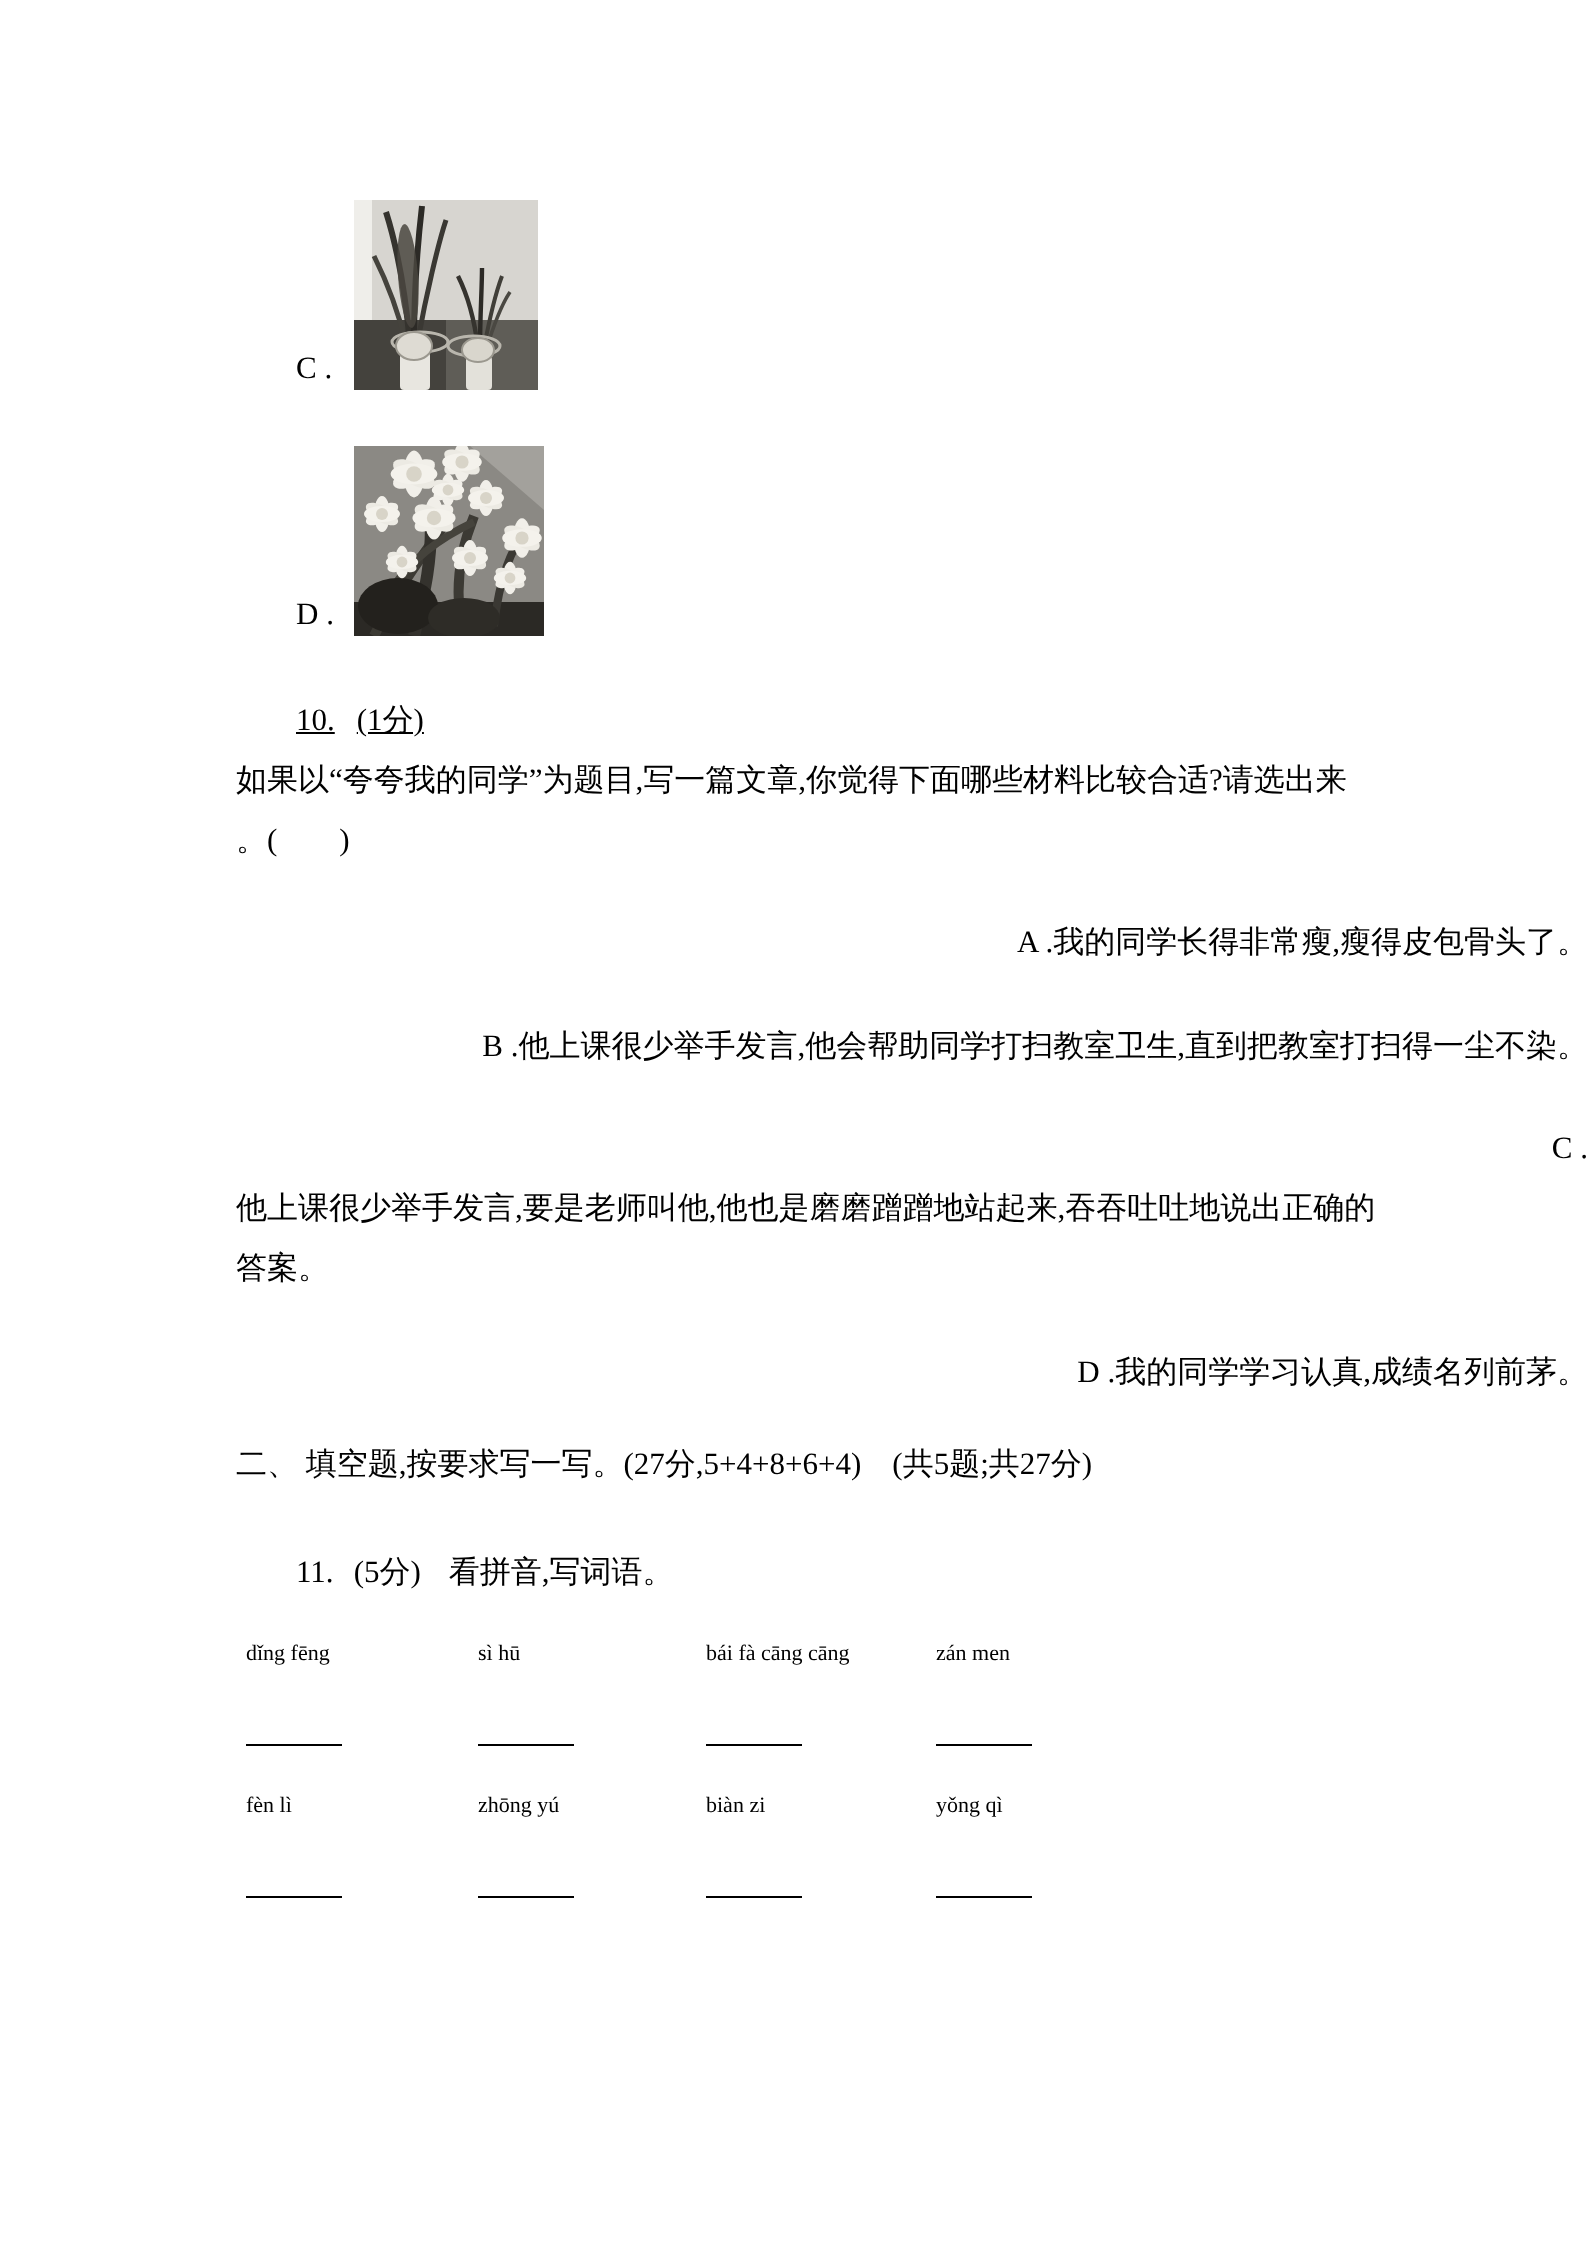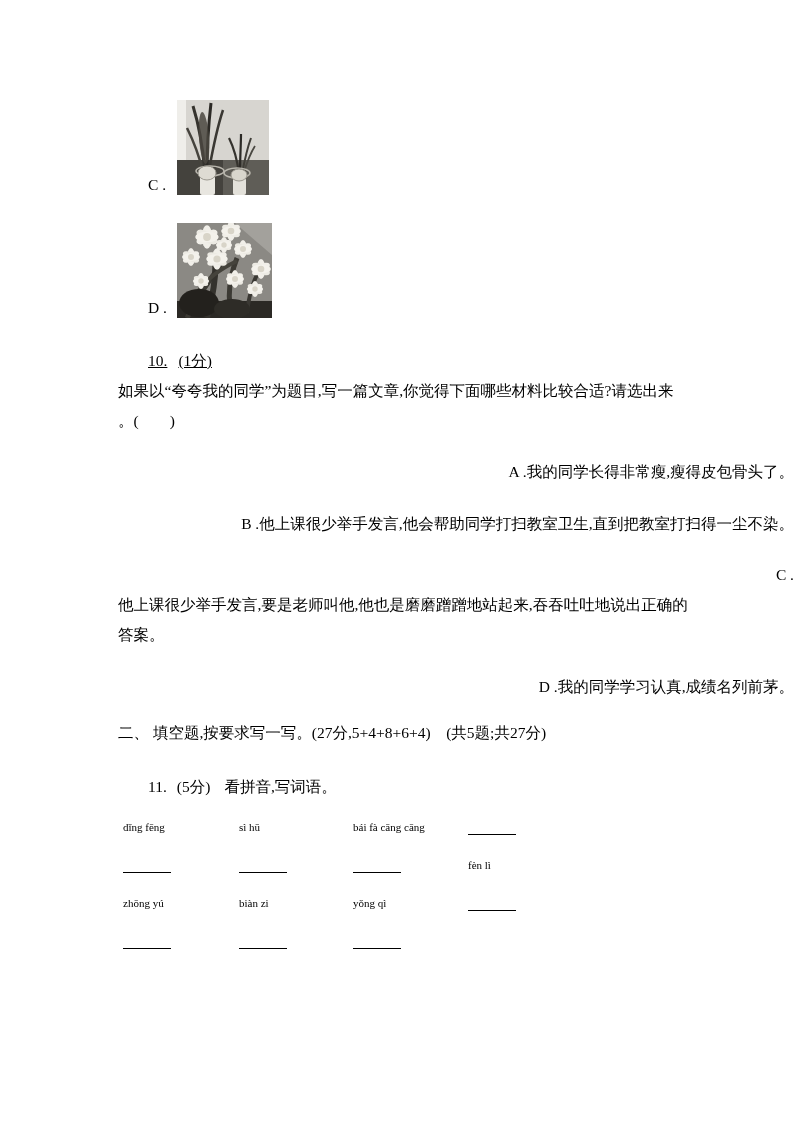--- a/index.html
+++ b/index.html
@@ -157,20 +157,21 @@
   <div class="section-header nowrap">二、 填空题,按要求写一写。(27分,5+4+8+6+4)　(共5题;共27分)</div>
 
   <div class="q11-header nowrap">
     <span class="q-num">11.</span><span class="q-score">(5分)</span><span>看拼音,写词语。</span>
   </div>
 
   <div class="pinyin-grid">
     <span class="pinyin-cell">dǐng fēng</span>
     <span class="pinyin-cell">sì hū</span>
     <span class="pinyin-cell">bái fà cāng cāng</span>
+    <span class="pinyin-cell">zán men</span>
 
     <span class="blank-cell"><span class="answer-blank"></span></span>
     <span class="blank-cell"><span class="answer-blank"></span></span>
     <span class="blank-cell"><span class="answer-blank"></span></span>
     <span class="blank-cell"><span class="answer-blank"></span></span>
 
     <span class="pinyin-cell">fèn lì</span>
     <span class="pinyin-cell">zhōng yú</span>
     <span class="pinyin-cell">biàn zi</span>
     <span class="pinyin-cell">yǒng qì</span>

